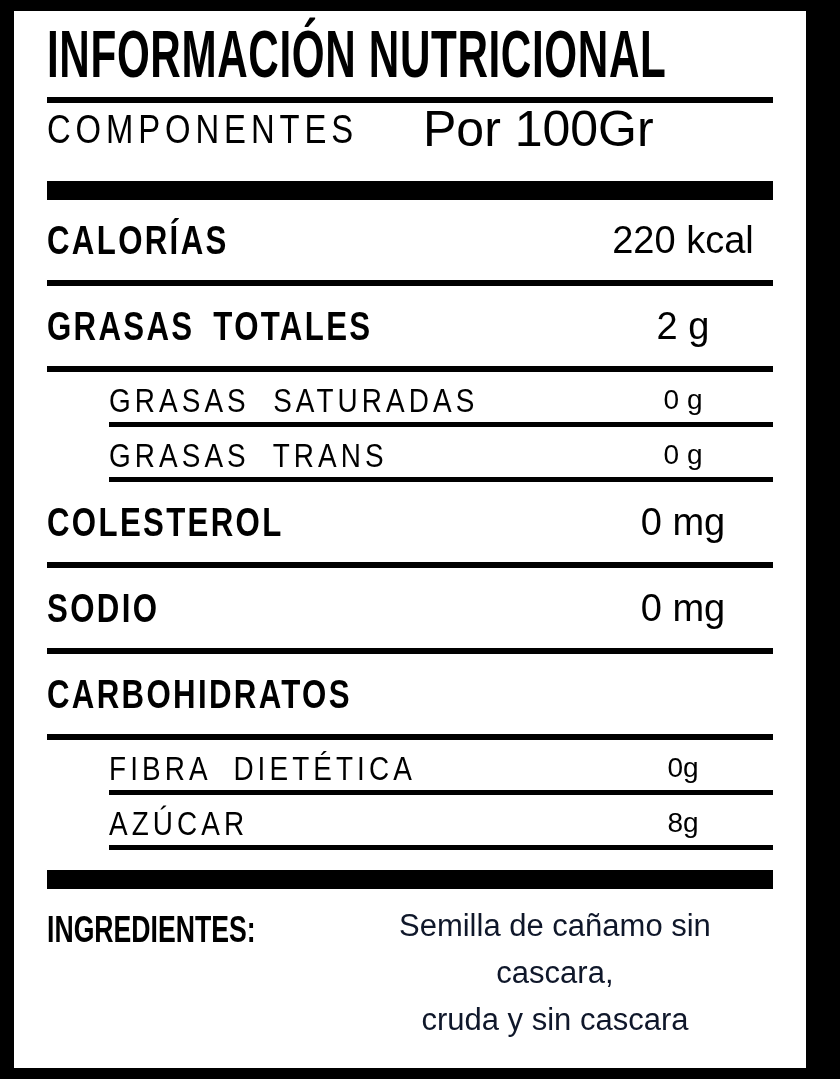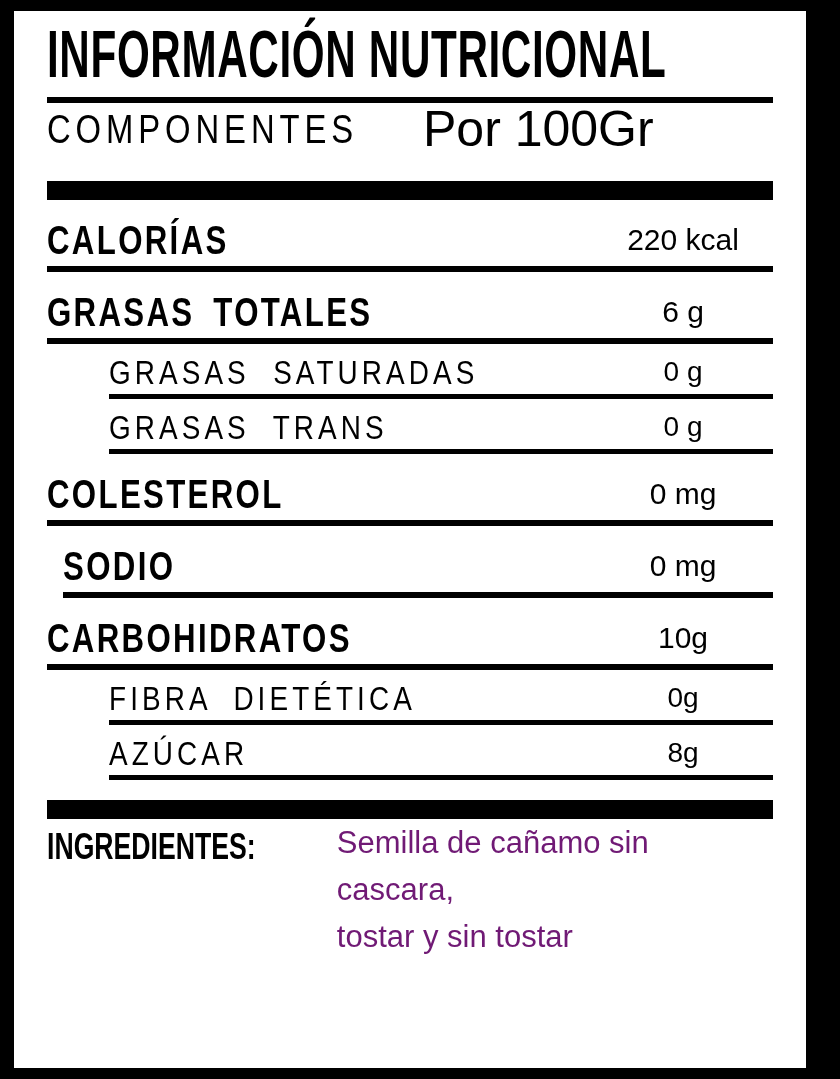--- a/index.html
+++ b/index.html
@@ -25,45 +25,45 @@
   }
   .serving{display:inline-block;font-size:50px;letter-spacing:0;vertical-align:top;}
   .bar-thick{height:19px;background:#000;margin-top:26px;}
   
   .row{display:flex;align-items:flex-start;border-bottom:6px solid #000;}
   .row .nname{
     flex:1;white-space:nowrap;
     transform:scaleX(0.78);transform-origin:left center;
   }
   .row .nvalue{flex:0 0 180px;text-align:center;white-space:nowrap;}
-  .row.main{margin-top:16px;padding-bottom:2px;line-height:48px;}
+  .row.main{margin-top:16px;padding-bottom:16px;line-height:48px;}
   .row.main .nname{font-size:40px;font-weight:700;letter-spacing:3px;word-spacing:10px;}
-  .row.main .nvalue{font-size:30px;}
+  .row.main .nvalue{font-size:38px;}
   .row.sub{margin-left:62px;margin-top:8px;padding-bottom:2px;line-height:40px;border-bottom-width:5px;}
   .row.sub .nname{font-size:34px;font-weight:400;letter-spacing:5px;word-spacing:14px;transform:scaleX(0.82);}
   .row.sub .nvalue{font-size:28px;}
   
   .r0{margin-top:58px;padding-bottom:10px;}
   .r2{margin-top:17px;}
   .r3{margin-top:7px;padding-bottom:0;}
   .r4{margin-top:14px;padding-bottom:0;}
-  .r5{margin-top:17px;padding-bottom:0;margin-left:16px;}
+  .r5{margin-top:17px;padding-bottom:0;}
   .r6{margin-top:16px;padding-bottom:0;}
   .r7{margin-top:12px;padding-bottom:0;}
   .r8{margin-top:3px;padding-bottom:0;}
   .r9{margin-top:12px;padding-bottom:0;}
   .bar-thick.bottom{margin-top:20px;}
   
-  .ing-row{display:flex;}
+  .ing-row{display:flex;margin-top:13px;}
   .ing-label{
     flex:0 0 215px;font-size:37px;font-weight:700;line-height:47px;
     white-space:nowrap;transform:scaleX(0.72);transform-origin:left top;
     letter-spacing:0;margin-top:4px;
   }
-  .ing-text{flex:1;font-size:31px;line-height:47px;color:#701a75;}
+  .ing-text{flex:1;text-align:center;font-size:31px;line-height:47px;color:#0f172a;}
   .ing-line{display:block;}
 </style>
 </head>
 <body>
 
 <div class="stage">
   <div class="paper">
 
     <div class="title">INFORMACIÓN NUTRICIONAL</div>
 
@@ -75,21 +75,21 @@
 
     <div class="bar-thick"></div>
 
     <div class="row main r0">
       <span class="nname">CALORÍAS</span>
       <span class="nvalue">220 kcal</span>
     </div>
 
     <div class="row main r1">
       <span class="nname">GRASAS TOTALES</span>
-      <span class="nvalue">6 g</span>
+      <span class="nvalue">2 g</span>
     </div>
 
     <div class="row sub r2">
       <span class="nname">GRASAS SATURADAS</span>
       <span class="nvalue">0 g</span>
     </div>
 
     <div class="row sub r3">
       <span class="nname">GRASAS TRANS</span>
       <span class="nvalue">0 g</span>
@@ -100,38 +100,37 @@
       <span class="nvalue">0 mg</span>
     </div>
 
     <div class="row main r5">
       <span class="nname">SODIO</span>
       <span class="nvalue">0 mg</span>
     </div>
 
     <div class="row main r6">
       <span class="nname">CARBOHIDRATOS</span>
-      <span class="nvalue">10g</span>
     </div>
 
     <div class="row sub r7">
       <span class="nname">FIBRA DIETÉTICA</span>
       <span class="nvalue">0g</span>
     </div>
 
     <div class="row sub r8">
       <span class="nname">AZÚCAR</span>
       <span class="nvalue">8g</span>
     </div>
 
 
     <div class="bar-thick bottom"></div>
 
     <div class="ing-row">
       <span class="ing-label">INGREDIENTES:</span>
       <span class="ing-text">
         <span class="ing-line">Semilla de cañamo sin cascara,</span>
-        <span class="ing-line">tostar y sin tostar</span>
+        <span class="ing-line">cruda y sin cascara</span>
       </span>
     </div>
 
   </div>
 </div>
 
 </body></html>

